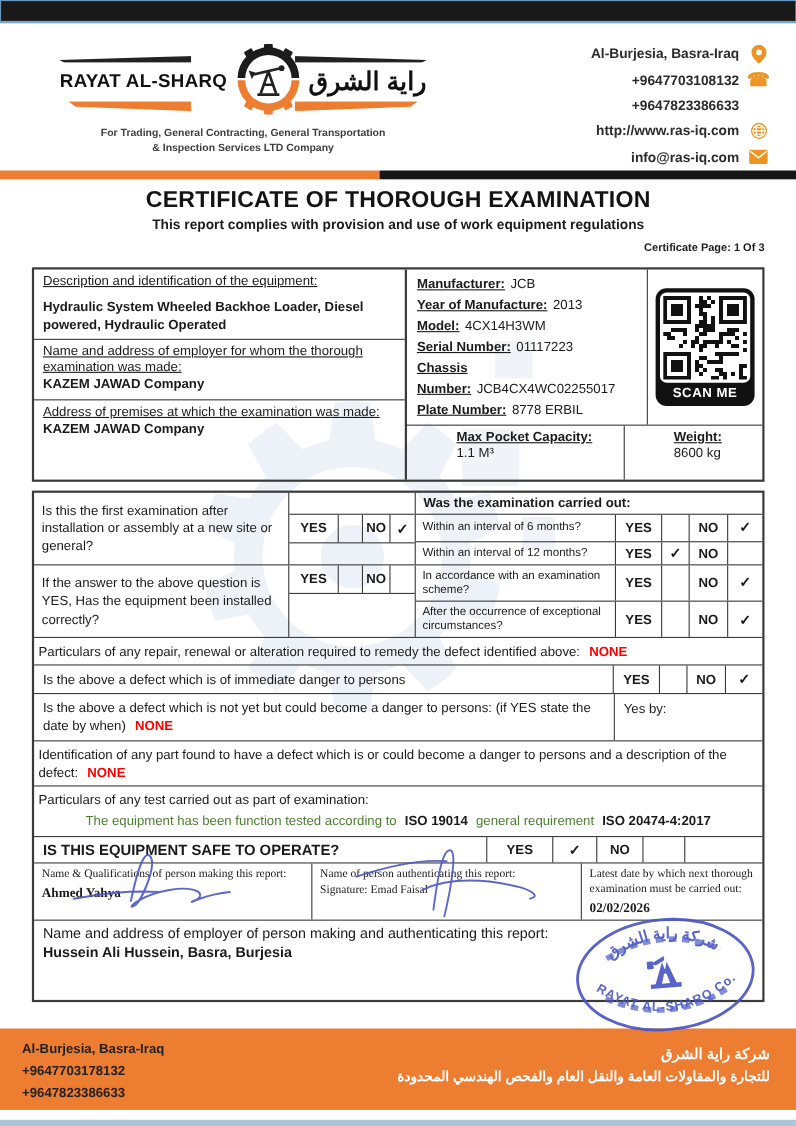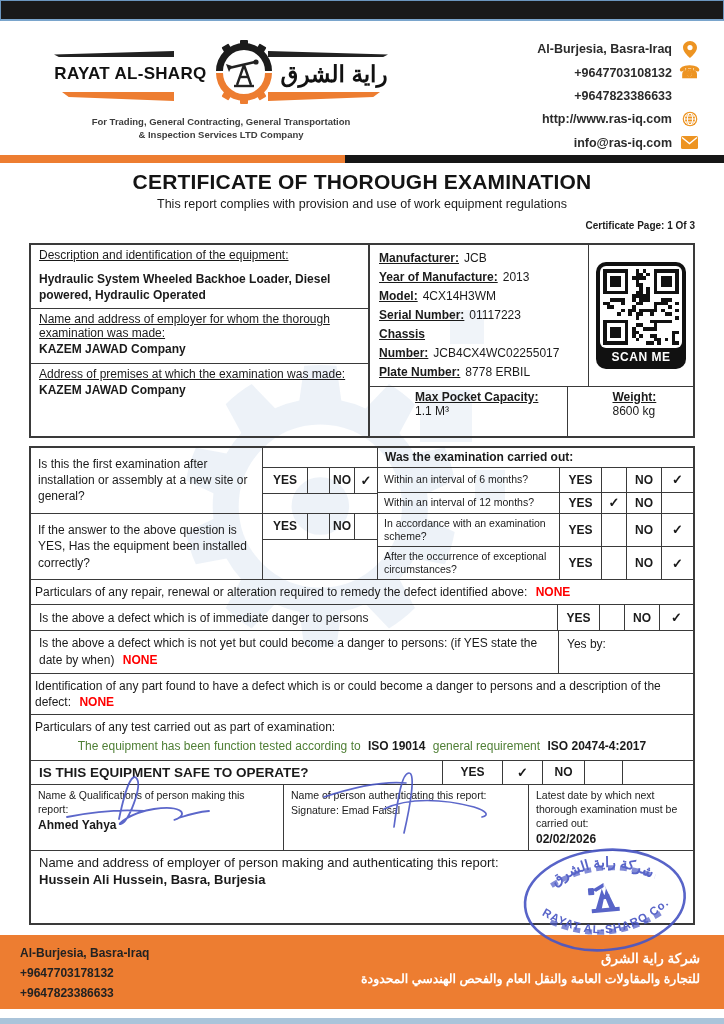--- a/index.html
+++ b/index.html
@@ -28,21 +28,21 @@
   .contact-row { display:flex; align-items:center; justify-content:flex-end; gap:9px; height:22px; font-size:12.5px; font-weight:600; color:#2b2b2b; }
   .cicon { width:17px; height:17px; display:flex; align-items:center; justify-content:center; flex:0 0 17px; }
 
   
   .divider { display:flex; height:8px; }
   .divider .d-orange { width:47.6%; background:#ED7D31; }
   .divider .d-black { flex:1; background:#161616; }
 
   
   .doc-title { text-align:center; font-size:21px; font-weight:bold; margin-top:7px; letter-spacing:.2px; color:#141414; }
-  .doc-subtitle { text-align:center; font-size:12.5px; margin-top:3px; color:#1c1c1c; }
+  .doc-subtitle { text-align:center; font-size:12.5px; margin-top:3px; color:#1c1c1c;font-weight:bold; }
   .cert-page { text-align:right; font-size:10px; font-weight:600; margin:9px 29px 2px; color:#1c1c1c; }
 
   
   .meta-row { display:flex; margin:0 29px; border:2px solid #3a3a3a; font-size:12px; }
   .meta-cell { padding:3px 9px; border-right:2px solid #3a3a3a; }
   .meta-cell:last-child { border-right:none; }
   .m1 { width:232px; } .m2 { width:203px; } .m3 { flex:1; }
   .lbl { margin-right:4px; }
   .bold { font-weight:bold; }
 
@@ -87,21 +87,21 @@
   .fullrow { padding:4px 4px; font-size:12px; line-height:1.35; }
   .red { color:#ff0000; font-weight:bold; }
   .green { color:#4e7e34; }
   .r6-text { flex:1; padding:4px 8px; font-size:12px; display:flex; align-items:center; }
   .r7-text { flex:1; padding:4px 8px; font-size:12px; line-height:1.4; }
   .r7-yesby { width:135px; border-left:1px solid #3a3a3a; padding:6px 8px; font-size:12px; }
   .test-line { text-align:center; font-size:12px; margin-top:2px; padding-bottom:2px; }
   .safe-q { width:412px; padding:4px 8px; font-size:13.5px; font-weight:bold; display:flex; align-items:center; }
   .s-yes{ width:60px; } .s-c1{ width:40px; } .s-no{ width:42px; } .s-c2{ width:38px; }
   .sig-row { display:flex; min-height:48px; }
-  .sig-cell { padding:3px 7px; font-size:10.5px; line-height:1.35; position:relative; }
+  .sig-cell { padding:3px 7px; font-size:10.5px; line-height:1.35; position:relative;font-family:Liberation Serif, serif; }
   .sc1 { width:253px; } .sc2 { width:245px; } .sc3 { flex:1; }
   .sig-name { font-weight:bold; font-size:12px; margin-top:1px; }
   .sig-svg { position:absolute; pointer-events:none; }
   .employer-row { min-height:72px; padding:4px 8px; font-size:13px; position:relative; }
   .employer-name { font-weight:bold; margin-top:2px; }
   .stamp-wrap { position:absolute; right:2px; top:-6px; transform:rotate(-5deg); opacity:.92; }
 
   
   .watermark { position:absolute; left:120px; top:300px; width:480px; height:420px; z-index:0; pointer-events:none; }
   .wm-gear { position:absolute; left:30px; top:20px; font-size:380px; color:rgba(173,197,224,.22); line-height:1; }

